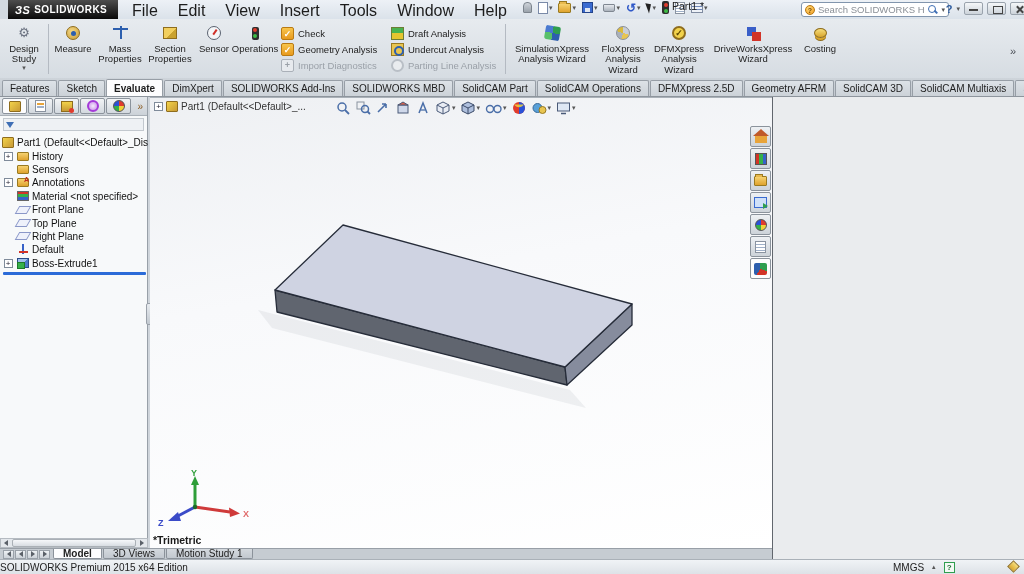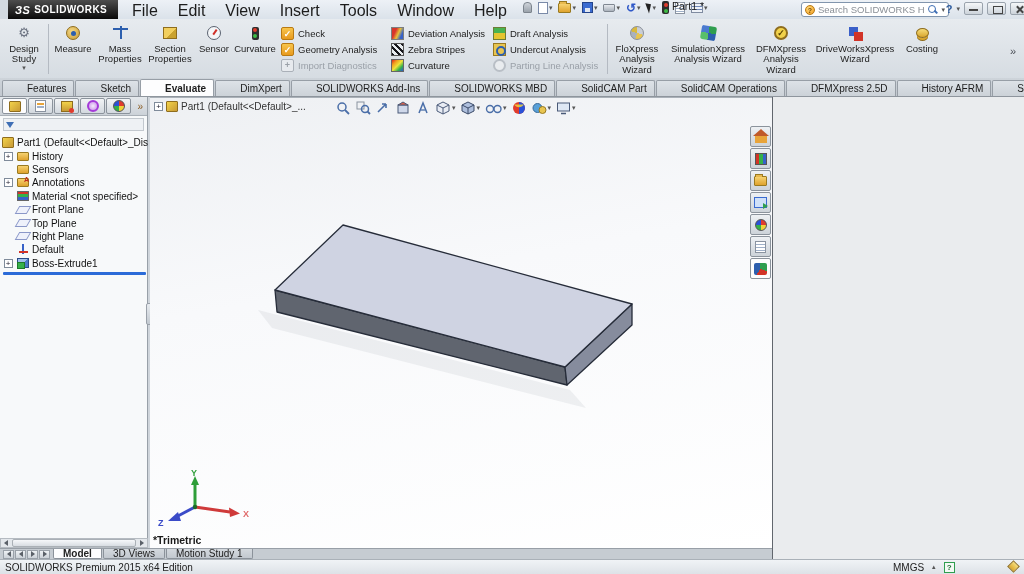--- a/index.html
+++ b/index.html
@@ -100,21 +100,21 @@
   .ic-flox { width:14px; height:14px; border-radius:50%; background:conic-gradient(#c9ced6 0 30%, #e8c551 30% 55%, #aab2bc 55% 80%, #d9b93e 80%); border:1px solid #8a8f98; }
   .ic-dfmx { width:14px; height:14px; border-radius:50%; background:#f2d24a; border:2px solid #8f6d1d; color:#5a4400; font-weight:bold; font-size:9px; line-height:11px; text-align:center; }
   .ic-dwx { width:13px; height:13px; position:relative; }
   .ic-dwx::before { content:""; position:absolute; left:0; top:0; width:9px; height:9px; background:#3a5fc8; }
   .ic-dwx::after { content:""; position:absolute; left:5px; top:5px; width:9px; height:9px; background:#d23428; }
   .ic-coin { width:13px; height:10px; border-radius:50%; background:linear-gradient(#f6dd7a,#d9a62e); border:1px solid #8f6d1d; box-shadow:0 3px 0 -1px #d9a62e, 0 4px 0 -1px #8f6d1d; }
 
   
   .tabrow { position:absolute; left:0; top:78px; width:1024px; height:19px;
     background:linear-gradient(#ced4da,#c2c8cf); border-bottom:1px solid #8e959d; display:flex; align-items:flex-end; padding-left:2px; }
-  .tab { font-size:10px; padding:2px 7px 2px 24px; margin-right:1px; border:1px solid #979ea6; border-bottom:none;
+  .tab { font-size:10px; padding:2px 7px 2px 7px; margin-right:1px; border:1px solid #979ea6; border-bottom:none;
     border-radius:2px 2px 0 0; background:linear-gradient(#dde2e7,#ccd2d8); white-space:nowrap; color:#1d1d1d; }
   .tab.active { background:#fdfdfe; font-weight:bold; padding-top:3px; }
 
   
   .tree-panel { position:absolute; left:0; top:97px; width:148px; height:441px; background:#f7f9fa; border-right:1px solid #98a0a8; }
   .mgr-tabs { height:19px; display:flex; align-items:center; gap:1px; padding:1px 2px;
     background:linear-gradient(#e4e8ec,#ccd2d8); border-bottom:1px solid #a9b0b7; }
   .mtab { width:25px; height:16px; border:1px solid #8b939c; border-radius:2px;
     background:linear-gradient(#f2f4f6,#d3d9df); display:flex; align-items:center; justify-content:center; }
   .mtab.active { background:#fdfdfe; }
@@ -181,21 +181,21 @@
   .bottom-row { position:absolute; left:0; top:548px; width:772px; height:11px; background:#c6ccd2; border-top:1px solid #989fa7; display:flex; align-items:stretch; }
   .nav-group { display:flex; align-items:center; gap:1px; padding:0 3px; }
   .nbtn { width:11px; height:9px; background:linear-gradient(#eef1f4,#ccd2d8); border:1px solid #9aa1a9; display:flex; align-items:center; justify-content:center; gap:0px; }
   .btab { font-size:10px; padding:0 9px; display:flex; align-items:center; border:1px solid #8b929a; border-top:none;
     background:linear-gradient(#d4d9de,#c2c8cf); border-radius:0 0 2px 2px; margin-right:1px; white-space:nowrap; }
   .btab.active { background:#fdfdfe; font-weight:bold; }
 
   
   .statusbar { position:absolute; left:0; top:559px; width:1024px; height:15px;
     background:linear-gradient(#f0f3f6,#dde2e7); border-top:1px solid #aab1b8; display:flex; align-items:center; font-size:10px; color:#222; }
-  .sb-left { padding-left:5px; }
+  .sb-left { }
   .sb-units { position:absolute; left:893px; display:flex; align-items:center; gap:8px; }
   .upglyph { font-size:7px; color:#555; }
   .qbox { width:11px; height:11px; border:1px solid #2f9e4f; background:#f2faf4; color:#1d6a32; font-size:8px; font-weight:bold; text-align:center; line-height:10px; }
   .tag { position:absolute; right:6px; top:2px; width:9px; height:9px; background:linear-gradient(#f6dd7a,#d9a62e); border:1px solid #8f6d1d; transform:rotate(45deg); }
 </style>
 </head>
 <body>
 
 <div class="titlebar">
   <div class="logo">
@@ -296,77 +296,63 @@
   <div class="rbtn" style="width:38px">
     <span class="bicon">
         <span class="i ic-gauge"></span>
       </span>
     <span>Sensor</span>
   </div>
   <div class="rbtn" style="width:44px">
     <span class="bicon">
         <span class="i ic-traffic"></span>
       </span>
-    <span>Curvature</span>
+    <span>Operations</span>
   </div>
 
   <div class="stack" style="width:110px">
     <div class="srow">
         <span class="i ic-check">✓</span>
         <span>Check</span>
       </div>
     <div class="srow">
         <span class="i ic-check">✓</span>
         <span>Geometry Analysis</span>
       </div>
     <div class="srow disabled">
         <span class="i ic-import">+</span>
         <span>Import Diagnostics</span>
       </div>
   </div>
-  <div class="stack" style="width:102px">
-    <div class="srow">
-        <span class="i ic-dev"></span>
-        <span>Deviation Analysis</span>
-      </div>
-    <div class="srow">
-        <span class="i ic-zebra"></span>
-        <span>Zebra Stripes</span>
-      </div>
-    <div class="srow">
-        <span class="i ic-curv"></span>
-        <span>Curvature</span>
-      </div>
-  </div>
   <div class="stack" style="width:116px">
     <div class="srow">
         <span class="i ic-draft"></span>
         <span>Draft Analysis</span>
       </div>
     <div class="srow">
         <span class="i ic-under"></span>
         <span>Undercut Analysis</span>
       </div>
     <div class="srow disabled">
         <span class="i ic-part"></span>
         <span>Parting Line Analysis</span>
       </div>
   </div>
   <div class="rsep"></div>
+  <div class="rbtn" style="width:88px">
+    <span class="bicon">
+        <span class="i ic-simx"></span>
+      </span>
+    <span>SimulationXpress Analysis Wizard</span>
+  </div>
   <div class="rbtn" style="width:54px">
     <span class="bicon">
         <span class="i ic-flox"></span>
       </span>
     <span>FloXpress Analysis Wizard</span>
-  </div>
-  <div class="rbtn" style="width:88px">
-    <span class="bicon">
-        <span class="i ic-simx"></span>
-      </span>
-    <span>SimulationXpress Analysis Wizard</span>
   </div>
   <div class="rbtn" style="width:58px">
     <span class="bicon">
         <span class="i ic-dfmx">✓</span>
       </span>
     <span>DFMXpress Analysis Wizard</span>
   </div>
   <div class="rbtn" style="width:90px">
     <span class="bicon">
         <span class="i ic-dwx"></span>
@@ -385,21 +371,21 @@
 <div class="tabrow">
   <span class="tab">Features</span>
   <span class="tab">Sketch</span>
   <span class="tab active">Evaluate</span>
   <span class="tab">DimXpert</span>
   <span class="tab">SOLIDWORKS Add-Ins</span>
   <span class="tab">SOLIDWORKS MBD</span>
   <span class="tab">SolidCAM Part</span>
   <span class="tab">SolidCAM Operations</span>
   <span class="tab">DFMXpress 2.5D</span>
-  <span class="tab">History AFRM</span>
+  <span class="tab">Geometry AFRM</span>
   <span class="tab">SolidCAM 3D</span>
   <span class="tab">SolidCAM Multiaxis</span>
   <span class="tab">SolidCAM Turning</span>
 
 </div>
 
 <div class="tree-panel">
   <div class="mgr-tabs">
     <span class="mtab active">
         <span class="i ic-cube"></span>

